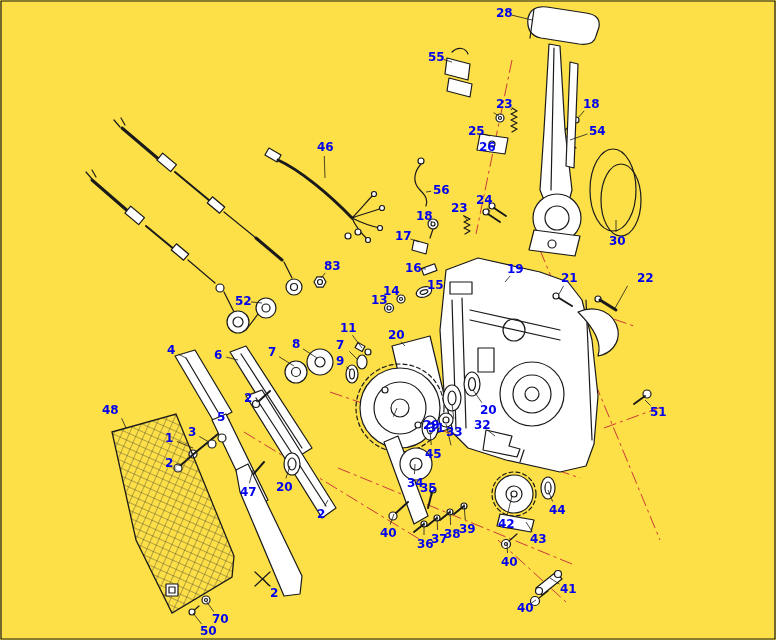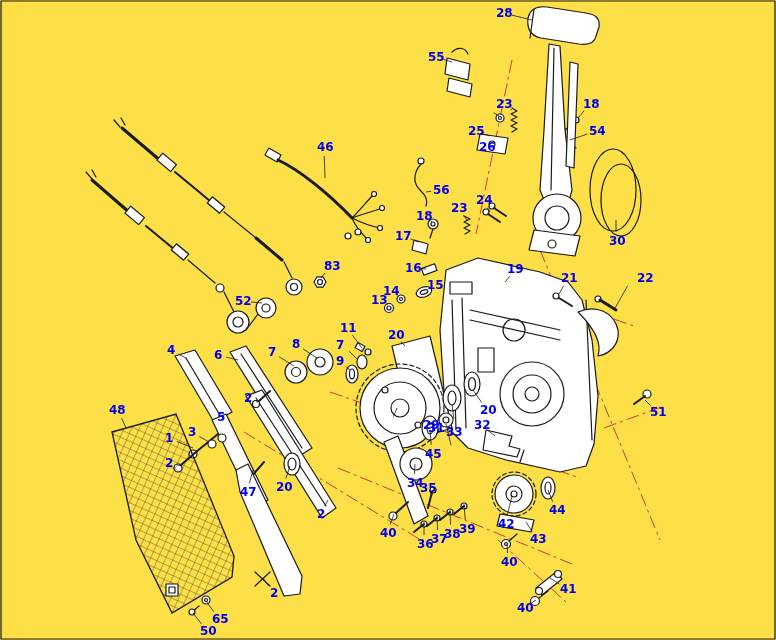--- a/index.html
+++ b/index.html
@@ -364,21 +364,21 @@
       <span class="part-label" style="left: 336px; top: 354px; color: rgb(0, 0, 238);">9</span>
       <span class="part-label" style="left: 292px; top: 337px; color: rgb(0, 0, 238);">8</span>
       <span class="part-label" style="left: 268px; top: 345px; color: rgb(0, 0, 238);">7</span>
       <span class="part-label" style="left: 214px; top: 348px; color: rgb(0, 0, 238);">6</span>
       <span class="part-label" style="left: 167px; top: 343px; color: rgb(0, 0, 238);">4</span>
       <span class="part-label" style="left: 244px; top: 391px; color: rgb(0, 0, 238);">2</span>
       <span class="part-label" style="left: 480px; top: 403px; color: rgb(0, 0, 238);">20</span>
       <span class="part-label" style="left: 428px; top: 421px; color: rgb(0, 0, 238);">31</span>
       <span class="part-label" style="left: 474px; top: 418px; color: rgb(0, 0, 238);">32</span>
       <span class="part-label" style="left: 650px; top: 405px; color: rgb(0, 0, 238);">51</span>
-      <span class="part-label" style="left: 109px; top: 403px; color: rgb(0, 0, 238);">48</span>
+      <span class="part-label" style="left: 102px; top: 403px; color: rgb(0, 0, 238);">48</span>
       <span class="part-label" style="left: 217px; top: 410px; color: rgb(0, 0, 238);">5</span>
       <span class="part-label" style="left: 165px; top: 431px; color: rgb(0, 0, 238);">1</span>
       <span class="part-label" style="left: 188px; top: 425px; color: rgb(0, 0, 238);">3</span>
       <span class="part-label" style="left: 165px; top: 456px; color: rgb(0, 0, 238);">2</span>
       <span class="part-label" style="left: 383px; top: 418px; color: rgb(0, 0, 238); margin-left: 40px;">29</span>
       <span class="part-label" style="left: 425px; top: 447px; color: rgb(0, 0, 238);">45</span>
       <span class="part-label" style="left: 446px; top: 425px; color: rgb(0, 0, 238);">33</span>
       <span class="part-label" style="left: 240px; top: 485px; color: rgb(0, 0, 238);">47</span>
       <span class="part-label" style="left: 276px; top: 480px; color: rgb(0, 0, 238);">20</span>
       <span class="part-label" style="left: 317px; top: 507px; color: rgb(0, 0, 238);">2</span>
@@ -388,18 +388,18 @@
       <span class="part-label" style="left: 417px; top: 537px; color: rgb(0, 0, 238);">36</span>
       <span class="part-label" style="left: 431px; top: 532px; color: rgb(0, 0, 238);">37</span>
       <span class="part-label" style="left: 444px; top: 527px; color: rgb(0, 0, 238);">38</span>
       <span class="part-label" style="left: 459px; top: 522px; color: rgb(0, 0, 238);">39</span>
       <span class="part-label" style="left: 498px; top: 517px; color: rgb(0, 0, 238);">42</span>
       <span class="part-label" style="left: 549px; top: 503px; color: rgb(0, 0, 238);">44</span>
       <span class="part-label" style="left: 530px; top: 532px; color: rgb(0, 0, 238);">43</span>
       <span class="part-label" style="left: 501px; top: 555px; color: rgb(0, 0, 238);">40</span>
       <span class="part-label" style="left: 560px; top: 582px; color: rgb(0, 0, 238);">41</span>
       <span class="part-label" style="left: 517px; top: 601px; color: rgb(0, 0, 238);">40</span>
-      <span class="part-label" style="left: 212px; top: 612px; color: rgb(0, 0, 238);">65</span>
+      <span class="part-label" style="left: 212px; top: 612px; color: rgb(0, 0, 238);">70</span>
       <span class="part-label" style="left: 200px; top: 624px; color: rgb(0, 0, 238);">50</span>
       <span class="part-label" style="left: 270px; top: 586px; color: rgb(0, 0, 238);">2</span>
     </div>
 
 </div>
 
 </body></html>

